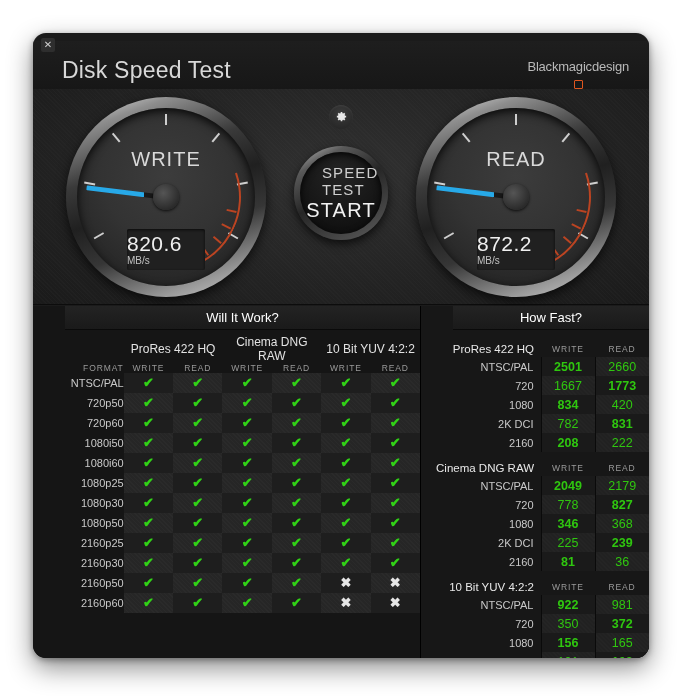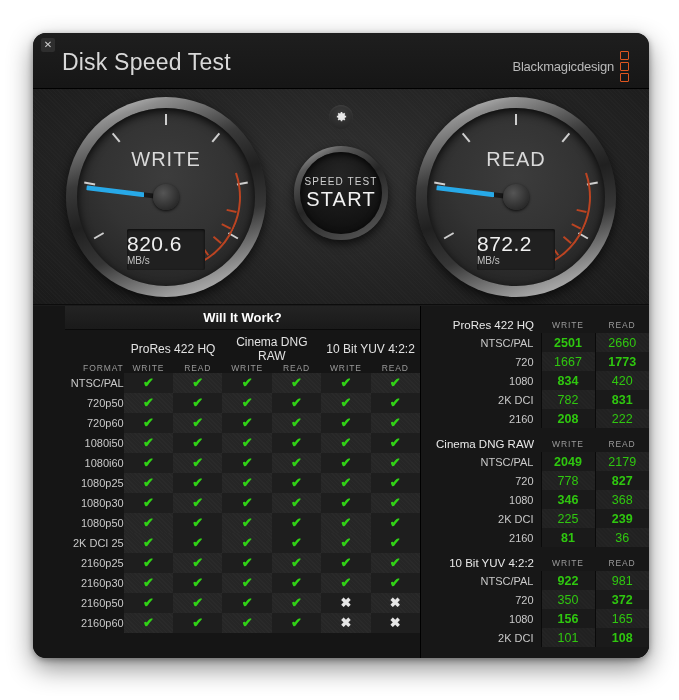--- a/index.html
+++ b/index.html
@@ -44,21 +44,21 @@
     font-size: 10px;
     line-height: 14px;
     text-align: center;
     z-index: 40;
     cursor: pointer;
   }
 
   
   .titlebar {
     position: absolute;
-    left: 0; top: 0;
+    left: 0; top: 8px;
     width: 100%;
     height: 56px;
     background: linear-gradient(#1e1e1e, #161616);
     border-bottom: 1px solid #000;
   }
   .app-title {
     position: absolute;
     left: 29px;
     top: 16px;
     font-size: 23px;
@@ -66,20 +66,21 @@
     color: #d8d8d8;
     letter-spacing: 0.2px;
   }
   .logo {
     position: absolute;
     right: 20px;
     top: 18px;
     display: flex;
     align-items: center;
     gap: 6px;
+    flex-direction: column;
   }
   .logo-text {
     font-size: 13px;
     color: #b9b9b9;
     letter-spacing: -0.2px;
   }
   .logo-marks {
     display: flex;
     flex-direction: column;
     gap: 2px;
@@ -225,41 +226,41 @@
   .start-face {
     position: absolute;
     left: 6px; top: 6px;
     width: 82px; height: 82px;
     border-radius: 50%;
     background: radial-gradient(circle at 50% 28%, #242424 0%, #151515 60%, #0a0a0a 100%);
     display: flex; flex-direction: column;
     align-items: center; justify-content: center;
     box-shadow: inset 0 2px 7px rgba(0,0,0,0.9);
   }
-  .start-face .l1 { font-size: 10px; color: #cfcfcf; letter-spacing: 1.1px; }
+  .start-face .l1 { font-size: 15px; color: #cfcfcf; letter-spacing: 1.1px; margin-left: 22px; }
   .start-face .l2 { font-size: 20px; color: #f2f2f2; letter-spacing: 1.2px; margin-top: 1px; }
 
   
   .panels {
     position: absolute;
     left: 0; top: 273px;
     width: 100%;
     height: 352px;
     background: #151515;
     display: flex;
   }
   .panel-left  { width: 388px; border-right: 1px solid #000; position: relative; }
   .panel-right { flex: 1; position: relative; background: #171717; }
 
   .panel-head {
     height: 24px;
     background: linear-gradient(#232323, #1a1a1a);
     border-bottom: 1px solid #0a0a0a;
     display: flex; align-items: center; justify-content: center;
-    font-size: 13px; font-weight: bold; color: #ffffff; margin-left: 32px;
+    font-size: 13px; font-weight: normal; color: #ffffff; margin-left: 32px;
   }
 
   
   table { border-collapse: collapse; width: 100%; }
   .wiw { margin-top: 5px; }
   .wiw th, .wiw td { padding: 0; }
 
   .grp-head {
     font-size: 12px; color: #e2e2e2; font-weight: normal;
     padding-bottom: 2px; text-align: center;
@@ -503,29 +504,20 @@
               <tr>
                 <td class="fmt-cell">1080p50</td>
                 <td class="mark-cell z1"><span class="ok">✔</span></td>
                 <td class="mark-cell z0"><span class="ok">✔</span></td>
                 <td class="mark-cell z1"><span class="ok">✔</span></td>
                 <td class="mark-cell z0"><span class="ok">✔</span></td>
                 <td class="mark-cell z1"><span class="ok">✔</span></td>
                 <td class="mark-cell z0"><span class="ok">✔</span></td>
               </tr>
               <tr>
-                <td class="fmt-cell">2K DCI 25</td>
-                <td class="mark-cell z1"><span class="ok">✔</span></td>
-                <td class="mark-cell z0"><span class="ok">✔</span></td>
-                <td class="mark-cell z1"><span class="ok">✔</span></td>
-                <td class="mark-cell z0"><span class="ok">✔</span></td>
-                <td class="mark-cell z1"><span class="ok">✔</span></td>
-                <td class="mark-cell z0"><span class="ok">✔</span></td>
-              </tr>
-              <tr>
                 <td class="fmt-cell">2160p25</td>
                 <td class="mark-cell z0"><span class="ok">✔</span></td>
                 <td class="mark-cell z1"><span class="ok">✔</span></td>
                 <td class="mark-cell z0"><span class="ok">✔</span></td>
                 <td class="mark-cell z1"><span class="ok">✔</span></td>
                 <td class="mark-cell z0"><span class="ok">✔</span></td>
                 <td class="mark-cell z1"><span class="ok">✔</span></td>
               </tr>
               <tr>
                 <td class="fmt-cell">2160p30</td>
@@ -552,20 +544,21 @@
                 <td class="mark-cell z1"><span class="ok">✔</span></td>
                 <td class="mark-cell z0"><span class="ok">✔</span></td>
                 <td class="mark-cell z1"><span class="no">✖</span></td>
                 <td class="mark-cell z0"><span class="no">✖</span></td>
               </tr>
             </tbody>
         </table>
       </div>
 
       <div class="panel-right">
+        <div class="panel-head">How Fast?</div>
         <table class="hf">
           <tbody id="hf-body">
               <tr>
                 <td class="hf-grp">ProRes 422 HQ</td>
                 <td class="hf-sub">WRITE</td>
                 <td class="hf-sub">READ</td>
               </tr>
               <tr>
                 <td class="hf-row-label">NTSC/PAL</td>
                 <td class="hf-val plain">2501</td>

